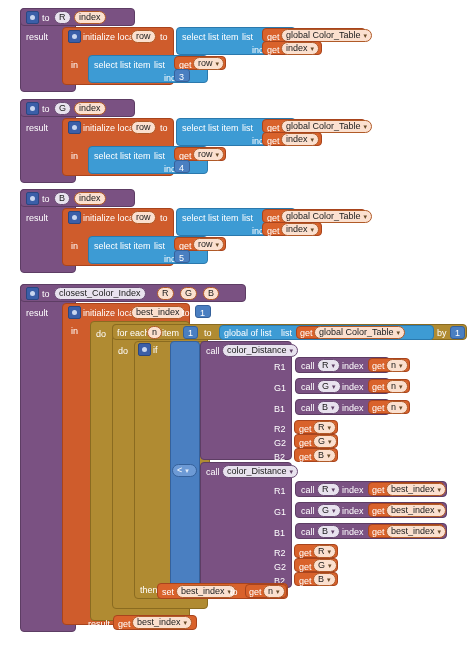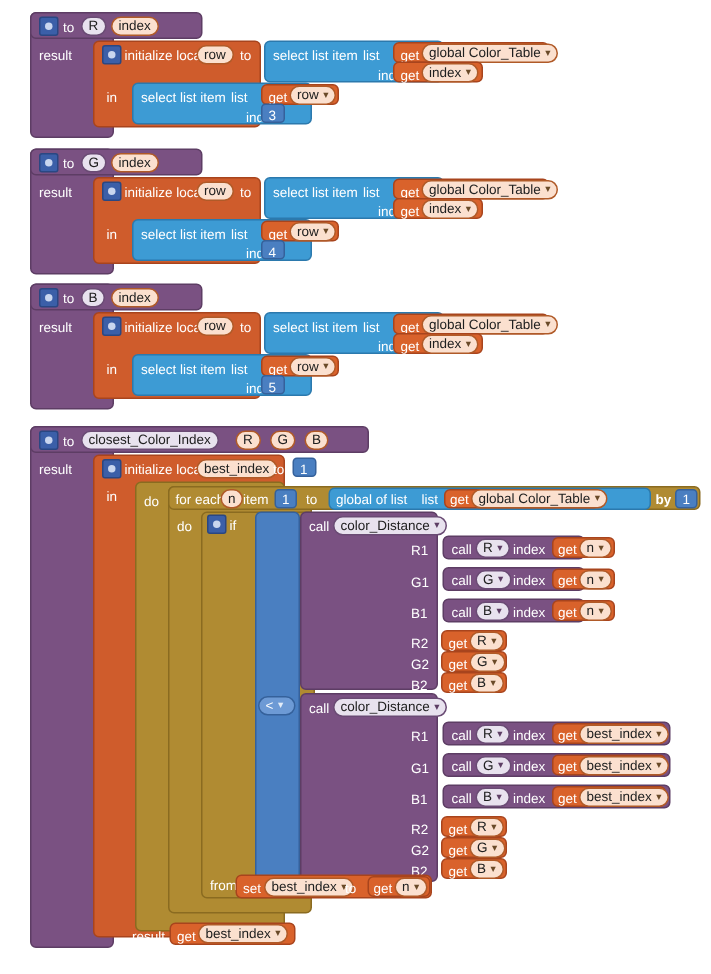--- a/index.html
+++ b/index.html
@@ -195,29 +195,29 @@
   <div class="lbl" style="left:162px;top:328px;">item</div>
   <div class="blk numb" style="left:183px;top:326px;width:15px;height:13px;"></div>
   <div class="lbl" style="left:188px;top:328px;color:#fff;">1</div>
   <div class="lbl" style="left:204px;top:328px;">to</div>
   <div class="blk lists" style="left:219px;top:325px;width:215px;height:15px;"></div>
   <div class="lbl" style="left:224px;top:328px;">global of list</div>
   <div class="lbl" style="left:281px;top:328px;">list</div>
   <div class="blk varblk" style="left:296px;top:326px;width:104px;height:13px;"></div>
   <div class="lbl" style="left:300px;top:328px;">get</div>
   <div class="field" style="left:314px;top:326px;">global Color_Table<span class="car">▾</span></div>
-  <div class="lbl" style="left:437px;top:328px;font-weight:bold;">by</div>
+  <div class="lbl" style="left:437px;top:328px;">by</div>
   <div class="blk numb" style="left:450px;top:326px;width:15px;height:13px;"></div>
   <div class="lbl" style="left:455px;top:328px;color:#fff;">1</div>
   <div class="lbl" style="left:118px;top:346px;">do</div>
 
   <div class="blk ctrl" style="left:134px;top:341px;width:76px;height:258px;"></div>
   <div class="gear" style="left:138px;top:343px;"></div>
   <div class="lbl" style="left:153px;top:345px;">if</div>
-  <div class="lbl" style="left:140px;top:585px;">from</div>
+  <div class="lbl" style="left:140px;top:585px;">then</div>
 
   <div class="blk logicb" style="left:170px;top:341px;width:30px;height:247px;"></div>
   <div class="field blue" style="left:172px;top:464px;width:25px;background:#6d9ad5;border-color:#35619b;color:#fff;"><span>&lt;</span><span class="car" style="color:#e3ecf8;">▾</span></div>
 
   <div class="blk callb" style="left:200px;top:341px;width:92px;height:119px;"></div>
   <div class="lbl" style="left:206px;top:346px;">call</div>
   <div class="field lt" style="left:222px;top:344px;">color_Distance<span class="car">▾</span></div>
 
   <div class="lbl" style="left:274px;top:362px;">R1</div>
   <div class="blk callb" style="left:295px;top:357px;width:95px;height:16px;"></div>

